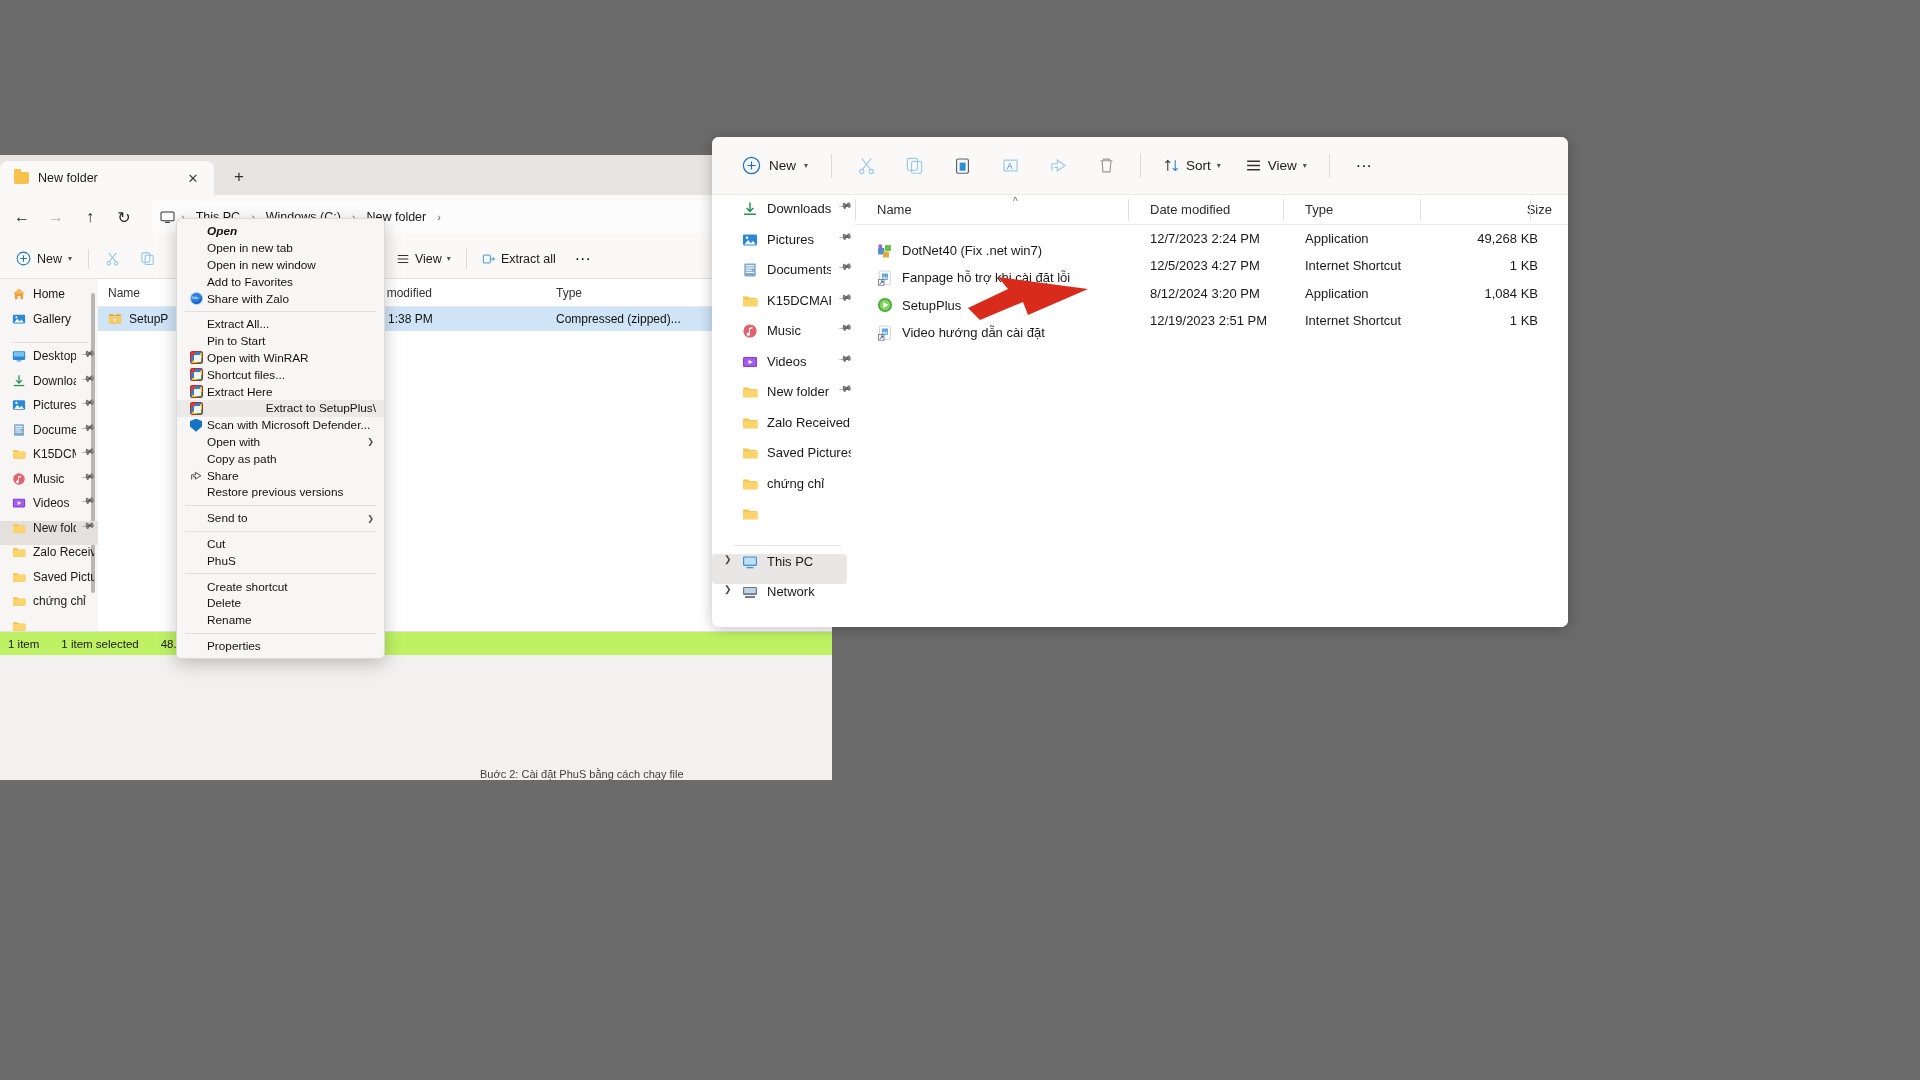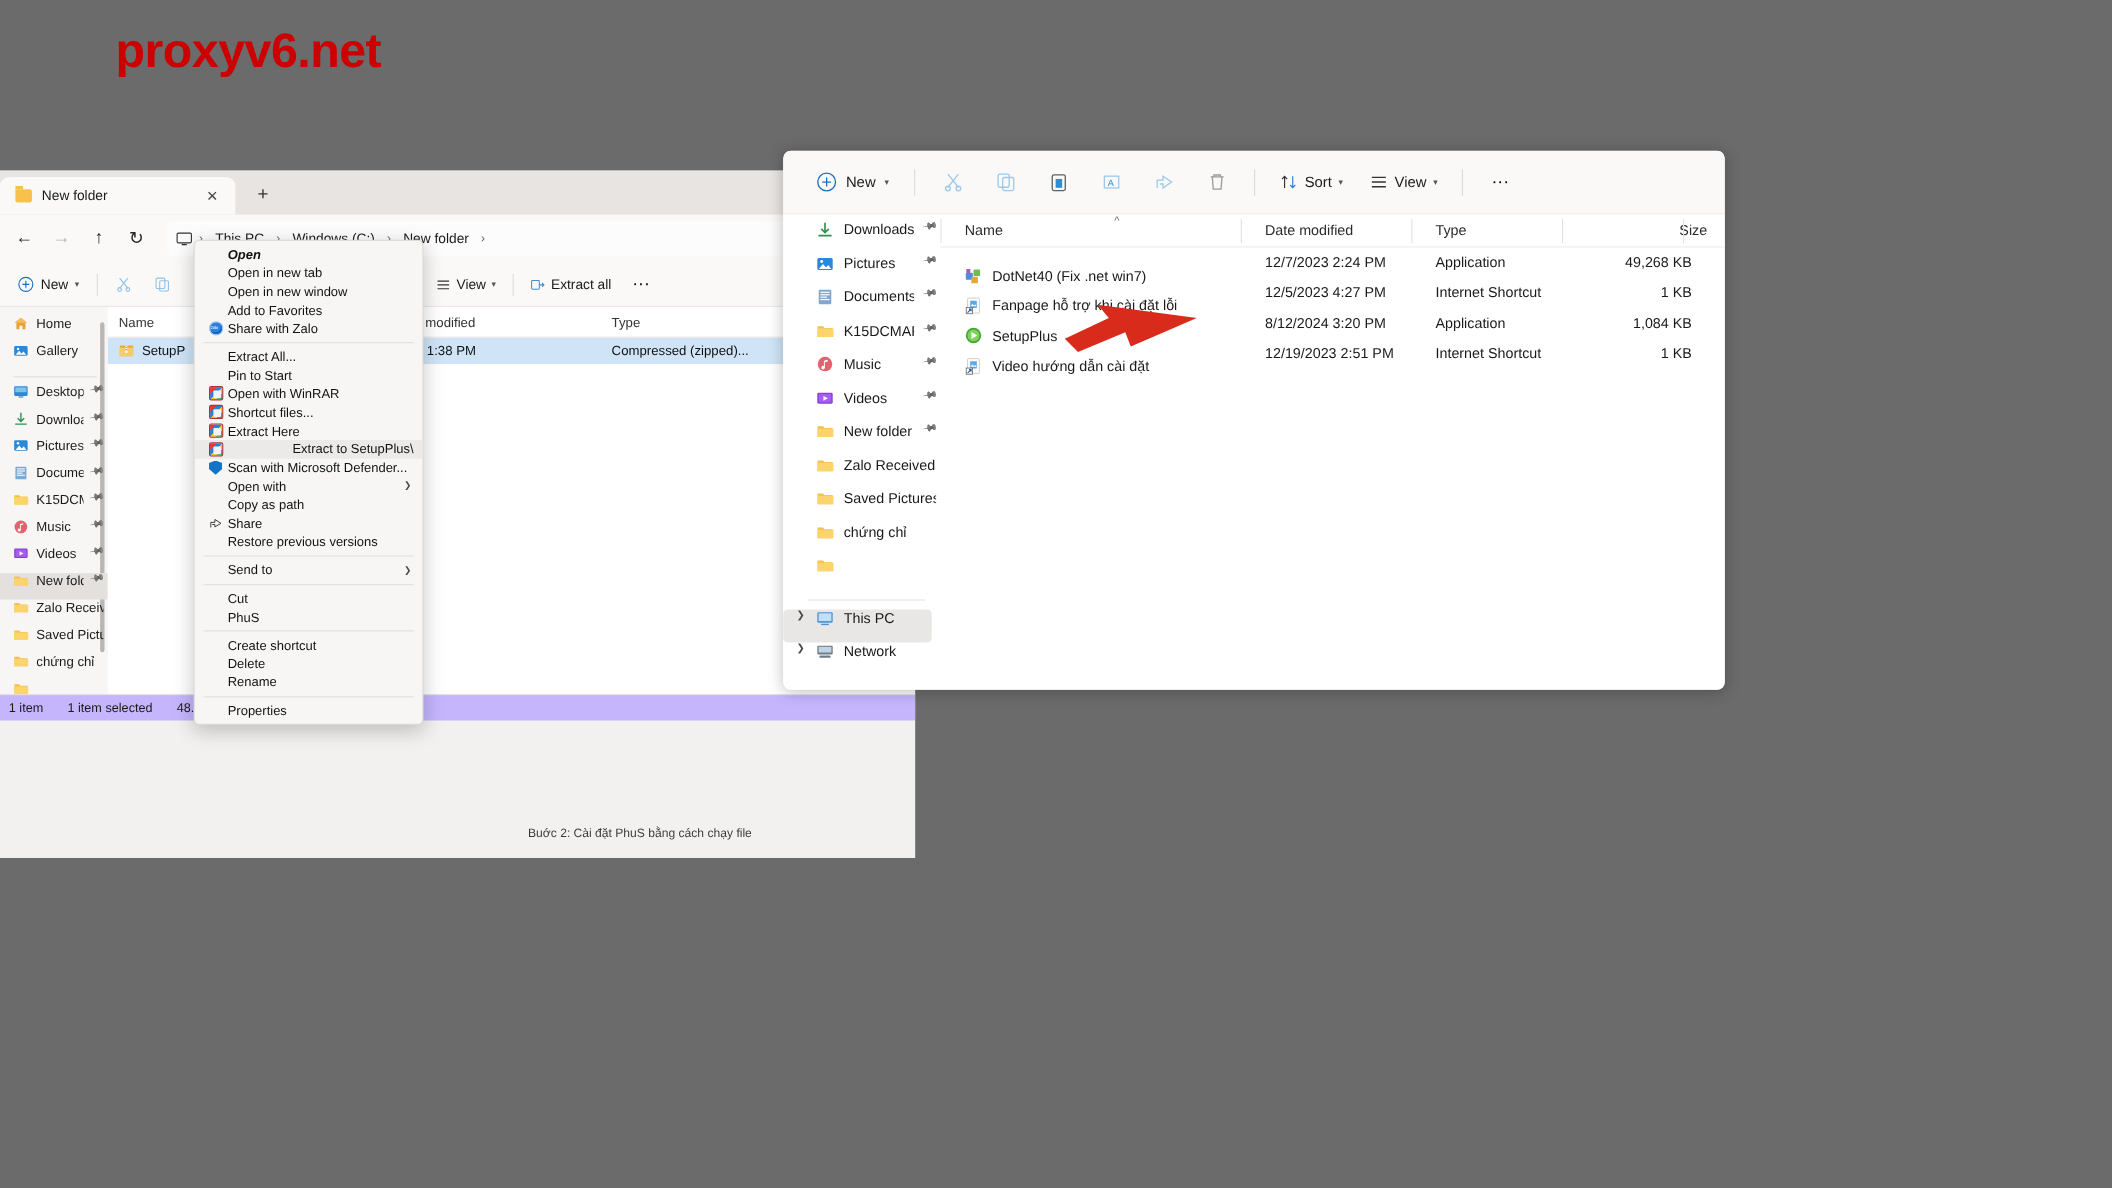--- a/index.html
+++ b/index.html
@@ -125,26 +125,26 @@
     display: flex; align-items: center; height: 24px; font-size: 12px;
     color: #111; padding-left: 10px;
   }
   .frow.sel { background: #cfe5f7; }
   .frow .c-name { width: 250px; display: flex; align-items: center; gap: 7px; }
   .frow .c-date { width: 198px; }
   .frow .c-type { width: 196px; }
   .frow .c-size { width: 80px; text-align: right; padding-right: 6px; }
 
   .statusbar {
-    height: 24px; background: #c4b5fd; border-top: 1px solid #e4e1df;
+    height: 24px; background: #bef264; border-top: 1px solid #e4e1df;
     display: flex; align-items: center; font-size: 11.5px; color: #1a1a1a;
     padding-left: 8px; gap: 22px;
   }
   .underlay-text {
-    position: absolute; left: 480px; bottom: 16px; font-size: 11px;
+    position: absolute; left: 480px; bottom: 0; font-size: 11px;
     color: #1a1a1a; white-space: nowrap; opacity: .85;
   }
 
   
   #ctxmenu {
     position: absolute; left: 176px; top: 218px; width: 209px;
     background: #f7f6f5; border: 1px solid #dcd9d6; border-radius: 5px;
     box-shadow: 0 5px 18px rgba(0,0,0,.22);
     padding: 4px 0 4px 0; font-size: 11.8px; color: #121212; z-index: 40;
   }
@@ -236,21 +236,20 @@
   .rrow .rc-size { width: 110px; text-align: right; padding-right: 14px; }
 
   
   .arrow-wrap { position: absolute; left: 950px; top: 275px; z-index: 60; }
 </style>
 </head>
 <body>
 
 <div class="stage">
 
-  <div class="watermark">proxyv6.net</div>
 
   <div class="win" id="win-left">
 
     <div class="tabstrip">
       <div class="tab">
         <span class="folder-ico"></span>
         <span class="tab-title">New folder</span>
         <span class="tab-close">✕</span>
       </div>
       <div class="tab-new">+</div>

